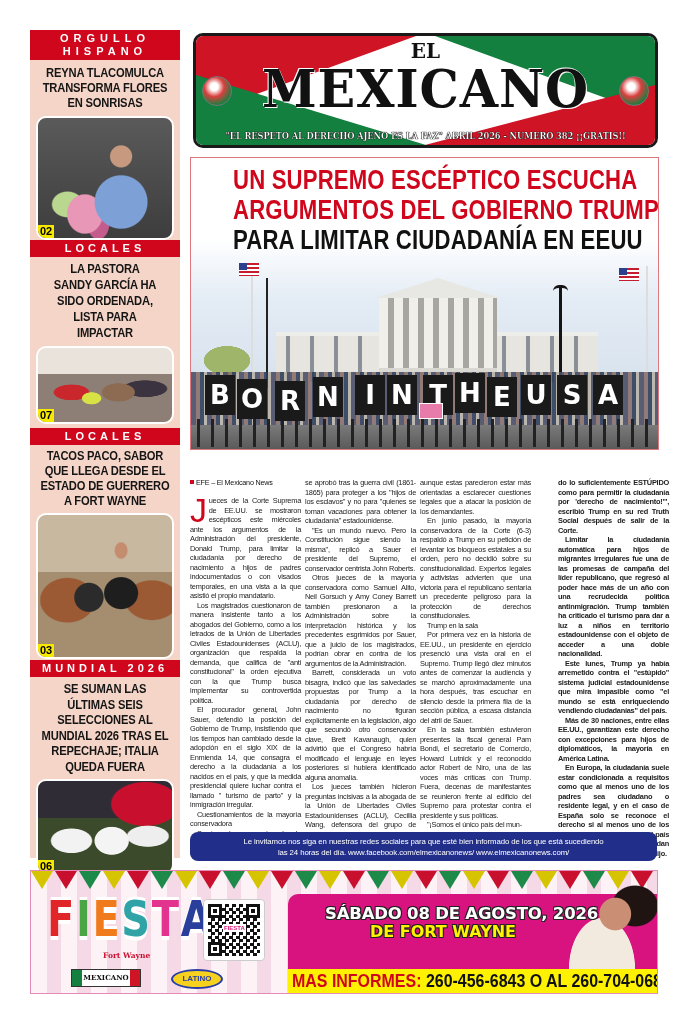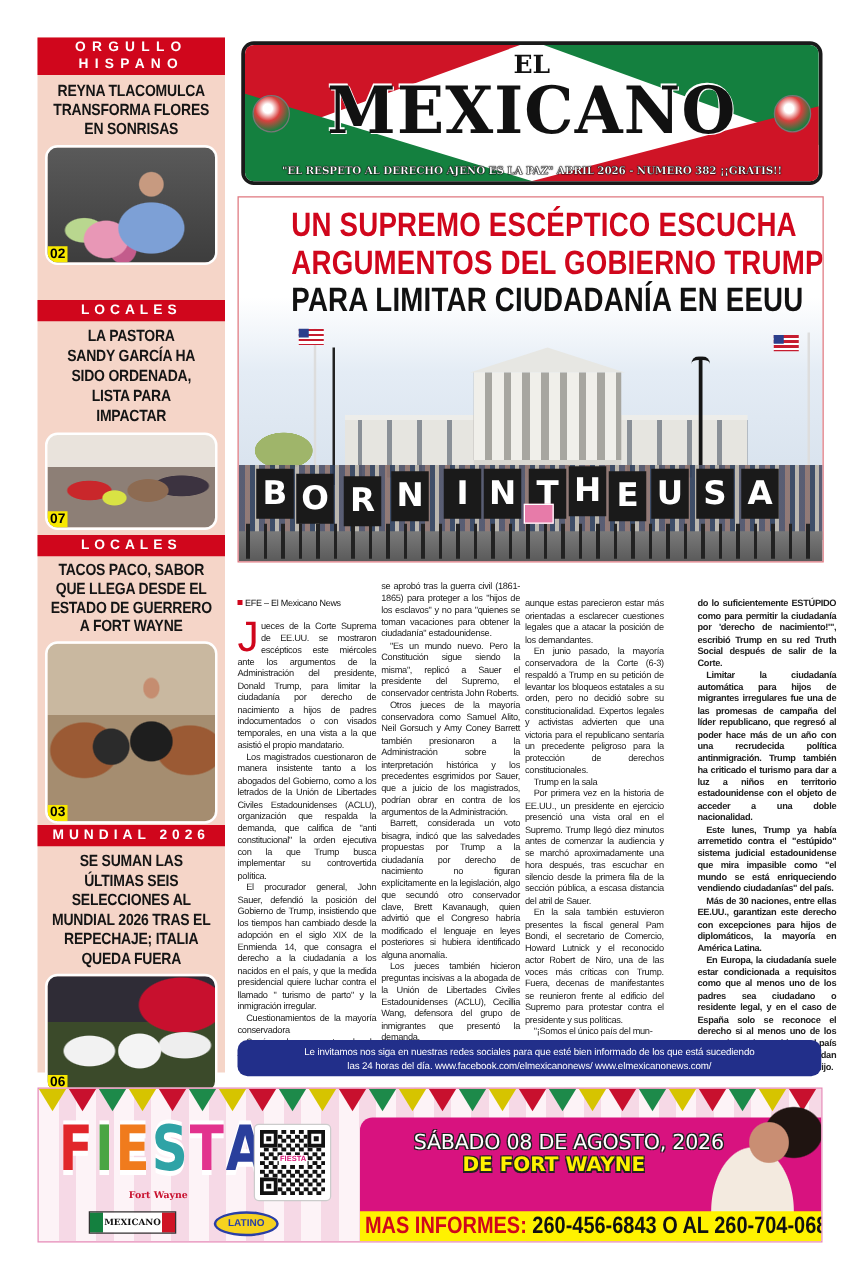--- a/index.html
+++ b/index.html
@@ -55,21 +55,21 @@
   .pink-sign { position: absolute; left: 228px; top: 145px; width: 24px; height: 16px; background: #e77ba9; border: 1px solid #fff; }
   .legs { position: absolute; left: 0; right: 0; top: 161px; height: 28px; background: repeating-linear-gradient(90deg, transparent 0 6px, #222 6px 9px, transparent 9px 14px); }
 
   
   .byline { position: absolute; left: 190px; top: 478px; font-size: 7.2px; font-weight: normal; color: #111; letter-spacing: -0.2px; }
   .byline .sq { display: inline-block; width: 4px; height: 4px; background: #d0061c; margin-right: 2px; vertical-align: 1px; }
   .col { position: absolute; top: 493px; width: 111px; font-size: 7.4px; line-height: 9.5px; text-align: justify; color: #222; letter-spacing: -0.25px; }
   .col p { text-indent: 7px; }
   .col p.ni { text-indent: 0; }
   .col1 { left: 190px; top: 496px; }
-  .col2 { left: 305px; top: 464px; }
+  .col2 { left: 305px; top: 478px; }
   .col3 { left: 420px; top: 478px; }
   .col4 { left: 558px; top: 478px; font-weight: bold; }
   .dropcap { float: left; font-size: 34px; line-height: 28px; color: #d0061c; font-weight: normal; margin: 0 2px 0 0; font-family: "Liberation Sans", sans-serif; }
 
   
   .social { position: absolute; left: 190px; top: 832px; width: 467px; height: 29px; background: #222f8a; border-radius: 8px; color: #fff; text-align: center; font-size: 7.8px; line-height: 11px; padding-top: 4px; letter-spacing: -0.1px; }
 
   
   .ad { position: absolute; left: 30px; top: 870px; width: 628px; height: 124px; border: 1.5px solid #e58bb8; background: #fdf3f7; overflow: hidden; }
   .bunting { position: absolute; left: 0; right: 0; top: 0; height: 20px; display: flex; }
@@ -79,36 +79,36 @@
   .fiesta span { display: inline-block; text-shadow: 0 -3px 0 #fff, 0 4px 0 #fff; }
   .fw { position: absolute; left: 72px; top: 80px; font-family: "DejaVu Serif", serif; font-weight: bold; font-size: 7.5px; color: #c8102e; }
   .qr { position: absolute; left: 172px; top: 28px; width: 62px; height: 62px; background: #fff; border: 1px solid #ccc; border-radius: 4px; padding: 4px; }
   .qr-grid { width: 100%; height: 100%; background: repeating-conic-gradient(#111 0 25%, #fff 0 50%) 0 0/7px 7px; position: relative; }
   .qr-grid .fin { position: absolute; width: 14px; height: 14px; border: 3px solid #111; background: #fff; }
   .qr-grid .fin::after { content: ""; position: absolute; left: 2px; top: 2px; width: 4px; height: 4px; background: #111; }
   .qr-label { position: absolute; left: 15px; top: 20px; background: #fff; font-size: 6px; font-weight: bold; color: #d91a7a; padding: 1px; }
   .logo-mex { position: absolute; left: 40px; top: 98px; width: 70px; height: 18px; background: linear-gradient(90deg, #14803f 0 15%, #fff 15% 85%, #cf1426 85%); border: 1px solid #333; font-family: "DejaVu Serif", serif; font-size: 7px; font-weight: bold; text-align: center; line-height: 16px; color: #111; }
   .logo-latino { position: absolute; left: 140px; top: 98px; width: 52px; height: 20px; border-radius: 50%; background: #f6d21f; border: 2px solid #2a3fa6; color: #2a3fa6; font-size: 8px; font-weight: bold; text-align: center; line-height: 16px; }
   .ad-magenta { position: absolute; left: 257px; top: 23px; right: 0; height: 76px; background: #d8127f; border-radius: 10px 0 0 0; }
-  .ad-date { position: absolute; left: 12px; width: 310px; top: 10px; text-align: center; color: #fff; font-weight: normal; font-family: "DejaVu Sans", sans-serif; font-size: 16.5px; line-height: 19px; text-shadow: 1px 1px 0 #222, -1px -1px 0 #222, 1px -1px 0 #222, -1px 1px 0 #222; letter-spacing: -0.2px; }
+  .ad-date { position: absolute; left: 0; width: 310px; top: 10px; text-align: right; color: #fff; font-weight: bold; font-family: "DejaVu Sans", sans-serif; font-size: 16.5px; line-height: 19px; text-shadow: 1px 1px 0 #222, -1px -1px 0 #222, 1px -1px 0 #222, -1px 1px 0 #222; letter-spacing: -0.2px; }
   .ad-place { position: absolute; left: 0; width: 310px; top: 29px; text-align: center; color: #fff200; font-weight: bold; font-family: "DejaVu Sans", sans-serif; font-size: 16px; line-height: 18px; text-shadow: 1px 1px 0 #222, -1px -1px 0 #222, 1px -1px 0 #222, -1px 1px 0 #222; }
   .ad-dancer { position: absolute; right: 0; top: -10px; width: 110px; height: 100px; background: radial-gradient(ellipse at 62% 30%, #c98e73 0 16%, transparent 17%), radial-gradient(ellipse at 80% 22%, #1f1411 0 18%, transparent 19%), radial-gradient(ellipse at 86% 28%, #d01b2a 0 5%, transparent 6%), radial-gradient(ellipse at 50% 85%, #f3eadf 0 42%, transparent 43%); }
   .ad-info { position: absolute; left: 257px; right: 0; bottom: 0; height: 24px; background: #fff200; font-weight: bold; font-family: "Liberation Sans", sans-serif; font-size: 19px; line-height: 24px; white-space: nowrap; padding-left: 4px; transform-origin: left; }
   .ad-info .lbl { color: #d0061c; }
   .ad-info .num { color: #111; }
   .ad-info-inner { display: inline-block; transform: scaleX(0.84); transform-origin: left; }
 </style>
 </head>
 <body>
 
 <div class="sidebar">
   <div class="sb-section" style="top:0;">
     <div class="sb-tag" style="letter-spacing:5px;line-height:13px;padding:2px 0;"><span>ORGULLO HISPANO</span></div>
     <div class="sb-head" style="padding-top:5px;font-size:13px;">REYNA TLACOMULCA TRANSFORMA FLORES EN SONRISAS</div>
-    <div class="sb-photo ph1" style="height:96px;">
+    <div class="sb-photo ph1" style="height:124px;">
       <span class="sb-page">02</span>
     </div>
   </div>
 
   <div class="sb-section" style="top:210px;">
     <div class="sb-tag">LOCALES</div>
     <div class="sb-head" style="font-size:13px;line-height:16px;padding:4px 14px 2px;">LA PASTORA SANDY GARCÍA HA SIDO ORDENADA, LISTA PARA IMPACTAR</div>
     <div class="sb-photo ph2" style="height:78px;">
       <span class="sb-page">07</span>
     </div>

